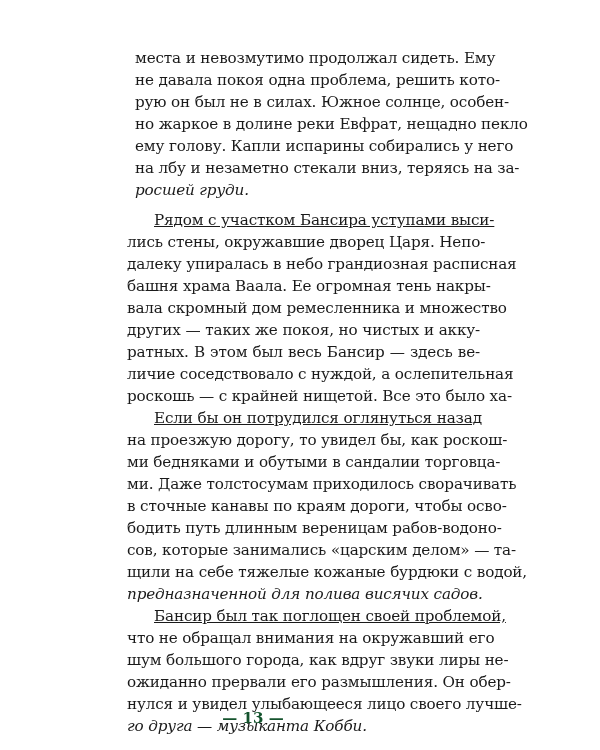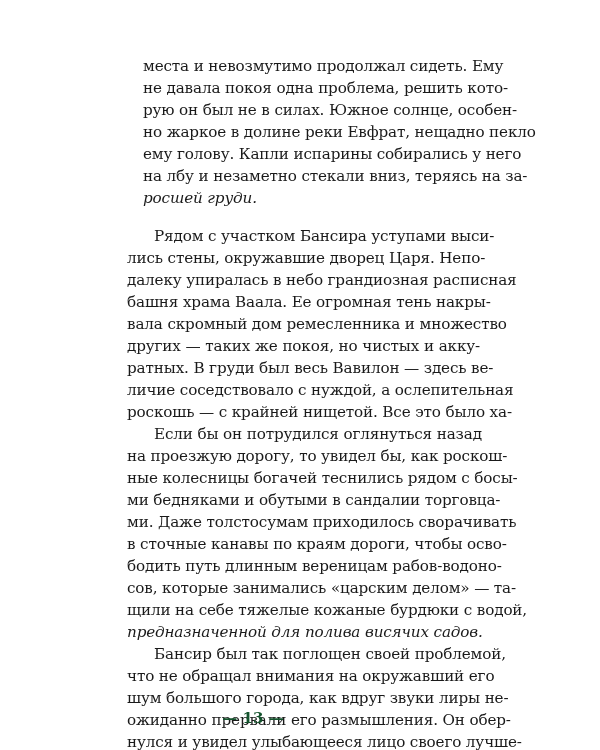--- a/index.html
+++ b/index.html
@@ -36,65 +36,65 @@
     text-align-last: justify;
     height: 22px;
     letter-spacing: -0.15px;
   }
   .line.last {
     text-align-last: left;
     font-style: italic;
   }
   .line.indent {
     padding-left: 27px;
+    text-decoration: underline;
   }
   .page-number {
     position: absolute;
     left: 0;
     width: 506px;
     top: 709px;
     text-align: center;
     font-family: "DejaVu Serif", "Liberation Serif", serif;
     font-size: 15px;
     font-weight: bold;
     color: #14532d;
   }
 </style>
 </head>
 <body>
 
 <div class="page">
   <div class="text-block">
 
-    <p style="margin:16px">
+    <p style="margin:8px">
       <span class="line">места и невозмутимо продолжал сидеть. Ему</span>
       <span class="line">не давала покоя одна проблема, решить кото-</span>
       <span class="line">рую он был не в силах. Южное солнце, особен-</span>
       <span class="line">но жаркое в долине реки Евфрат, нещадно пекло</span>
       <span class="line">ему голову. Капли испарины собирались у него</span>
       <span class="line">на лбу и незаметно стекали вниз, теряясь на за-</span>
       <span class="line last">росшей груди.</span>
     </p>
 
     <p style="margin:0">
       <span class="line indent">Рядом с участком Бансира уступами выси-</span>
       <span class="line">лись стены, окружавшие дворец Царя. Непо-</span>
       <span class="line">далеку упиралась в небо грандиозная расписная</span>
       <span class="line">башня храма Ваала. Ее огромная тень накры-</span>
       <span class="line">вала скромный дом ремесленника и множество</span>
       <span class="line">других — таких же покоя, но чистых и акку-</span>
-      <span class="line">ратных. В груди был весь Вавилон — здесь ве-</span>
+      <span class="line">ратных. В этом был весь Бансир — здесь ве-</span>
       <span class="line">личие соседствовало с нуждой, а ослепительная</span>
       <span class="line">роскошь — с крайней нищетой. Все это было ха-</span>
     </p>
 
     <p style="margin:0">
       <span class="line indent">Если бы он потрудился оглянуться назад</span>
       <span class="line">на проезжую дорогу, то увидел бы, как роскош-</span>
-      <span class="line">ные колесницы богачей теснились рядом с босы-</span>
       <span class="line">ми бедняками и обутыми в сандалии торговца-</span>
       <span class="line">ми. Даже толстосумам приходилось сворачивать</span>
       <span class="line">в сточные канавы по краям дороги, чтобы осво-</span>
       <span class="line">бодить путь длинным вереницам рабов-водоно-</span>
       <span class="line">сов, которые занимались «царским делом» — та-</span>
       <span class="line">щили на себе тяжелые кожаные бурдюки с водой,</span>
       <span class="line last">предназначенной для полива висячих садов.</span>
     </p>
 
     <p style="margin:0">

